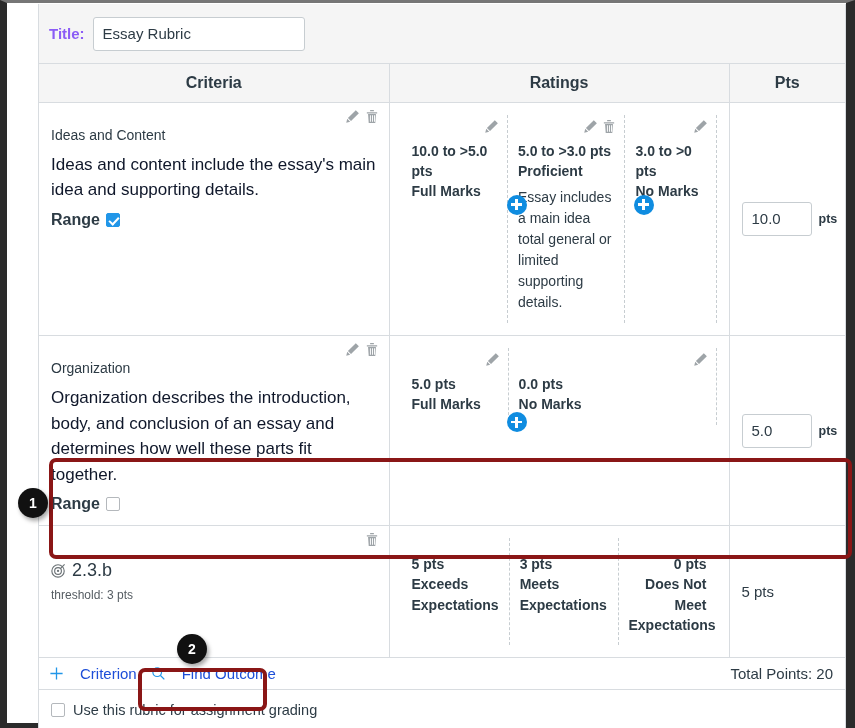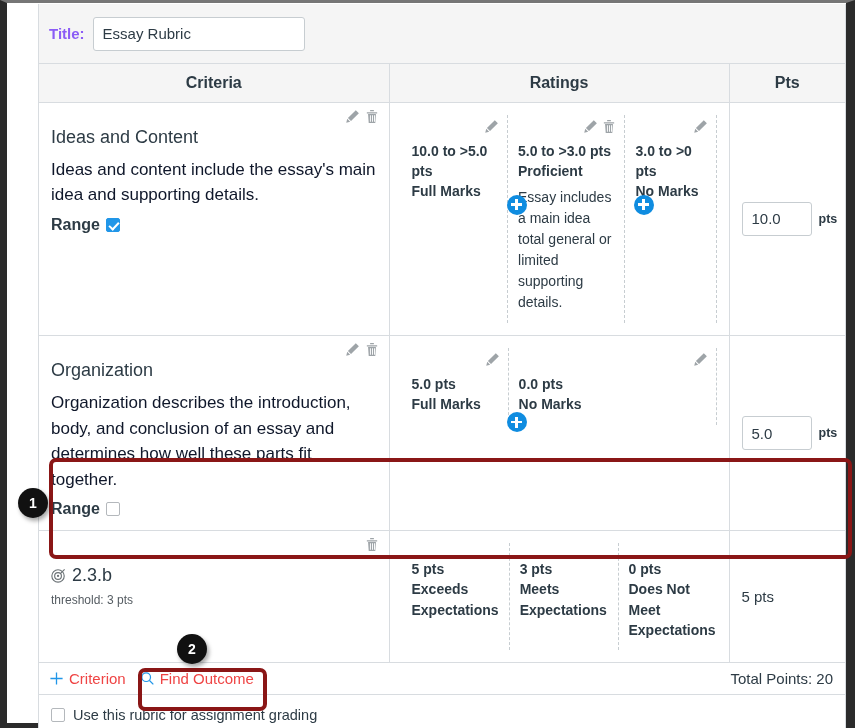--- a/index.html
+++ b/index.html
@@ -98,21 +98,21 @@
   }
 
   .crit-icons {
     position: absolute;
     right: 10px; top: 6px;
     display: flex;
     gap: 5px;
     align-items: center;
   }
   .crit-title {
-    font-size: 18px;
+    font-size: 14px;
     color: #2d3b45;
     margin-top: 16px;
     margin-bottom: 9px;
   }
   .crit-desc {
     font-size: 17px;
     color: #0f172a;
     line-height: 1.5;
     margin-bottom: 8px;
   }
@@ -153,21 +153,21 @@
   .ratings-grid {
     display: flex;
     height: 100%;
     position: relative;
   }
   .rating-col {
     position: relative;
     padding: 8px 10px 10px 10px;
     border-right: 1px dashed #c7cdd1;
   }
-  .rating-col:last-child { border-right: none; }
+  .rating-col:last-child { border-right: none; text-align: right; }
   .rating-icons {
     position: absolute;
     right: 8px; top: 4px;
     display: flex;
     gap: 4px;
     align-items: center;
   }
   .rating-pts {
     font-size: 14px;
     font-weight: bold;
@@ -295,22 +295,22 @@
     justify-content: space-between;
     border-top: 1px solid #d8dce0;
     border-bottom: 1px solid #d8dce0;
     height: 33px;
     padding: 0 12px 0 10px;
   }
   .link-group { display: flex; align-items: center; gap: 14px; }
   .flink {
     display: flex;
     align-items: center;
-    gap: 5px;
-    color: #ef4444;
+    gap: 16px;
+    color: #1d4ed8;
     font-size: 15px;
     cursor: pointer;
     text-align: right;
   }
   .total-points {
     font-size: 15px;
     color: #2d3b45;
   }
 
   .options-area { padding: 12px 10px 10px 12px; }

